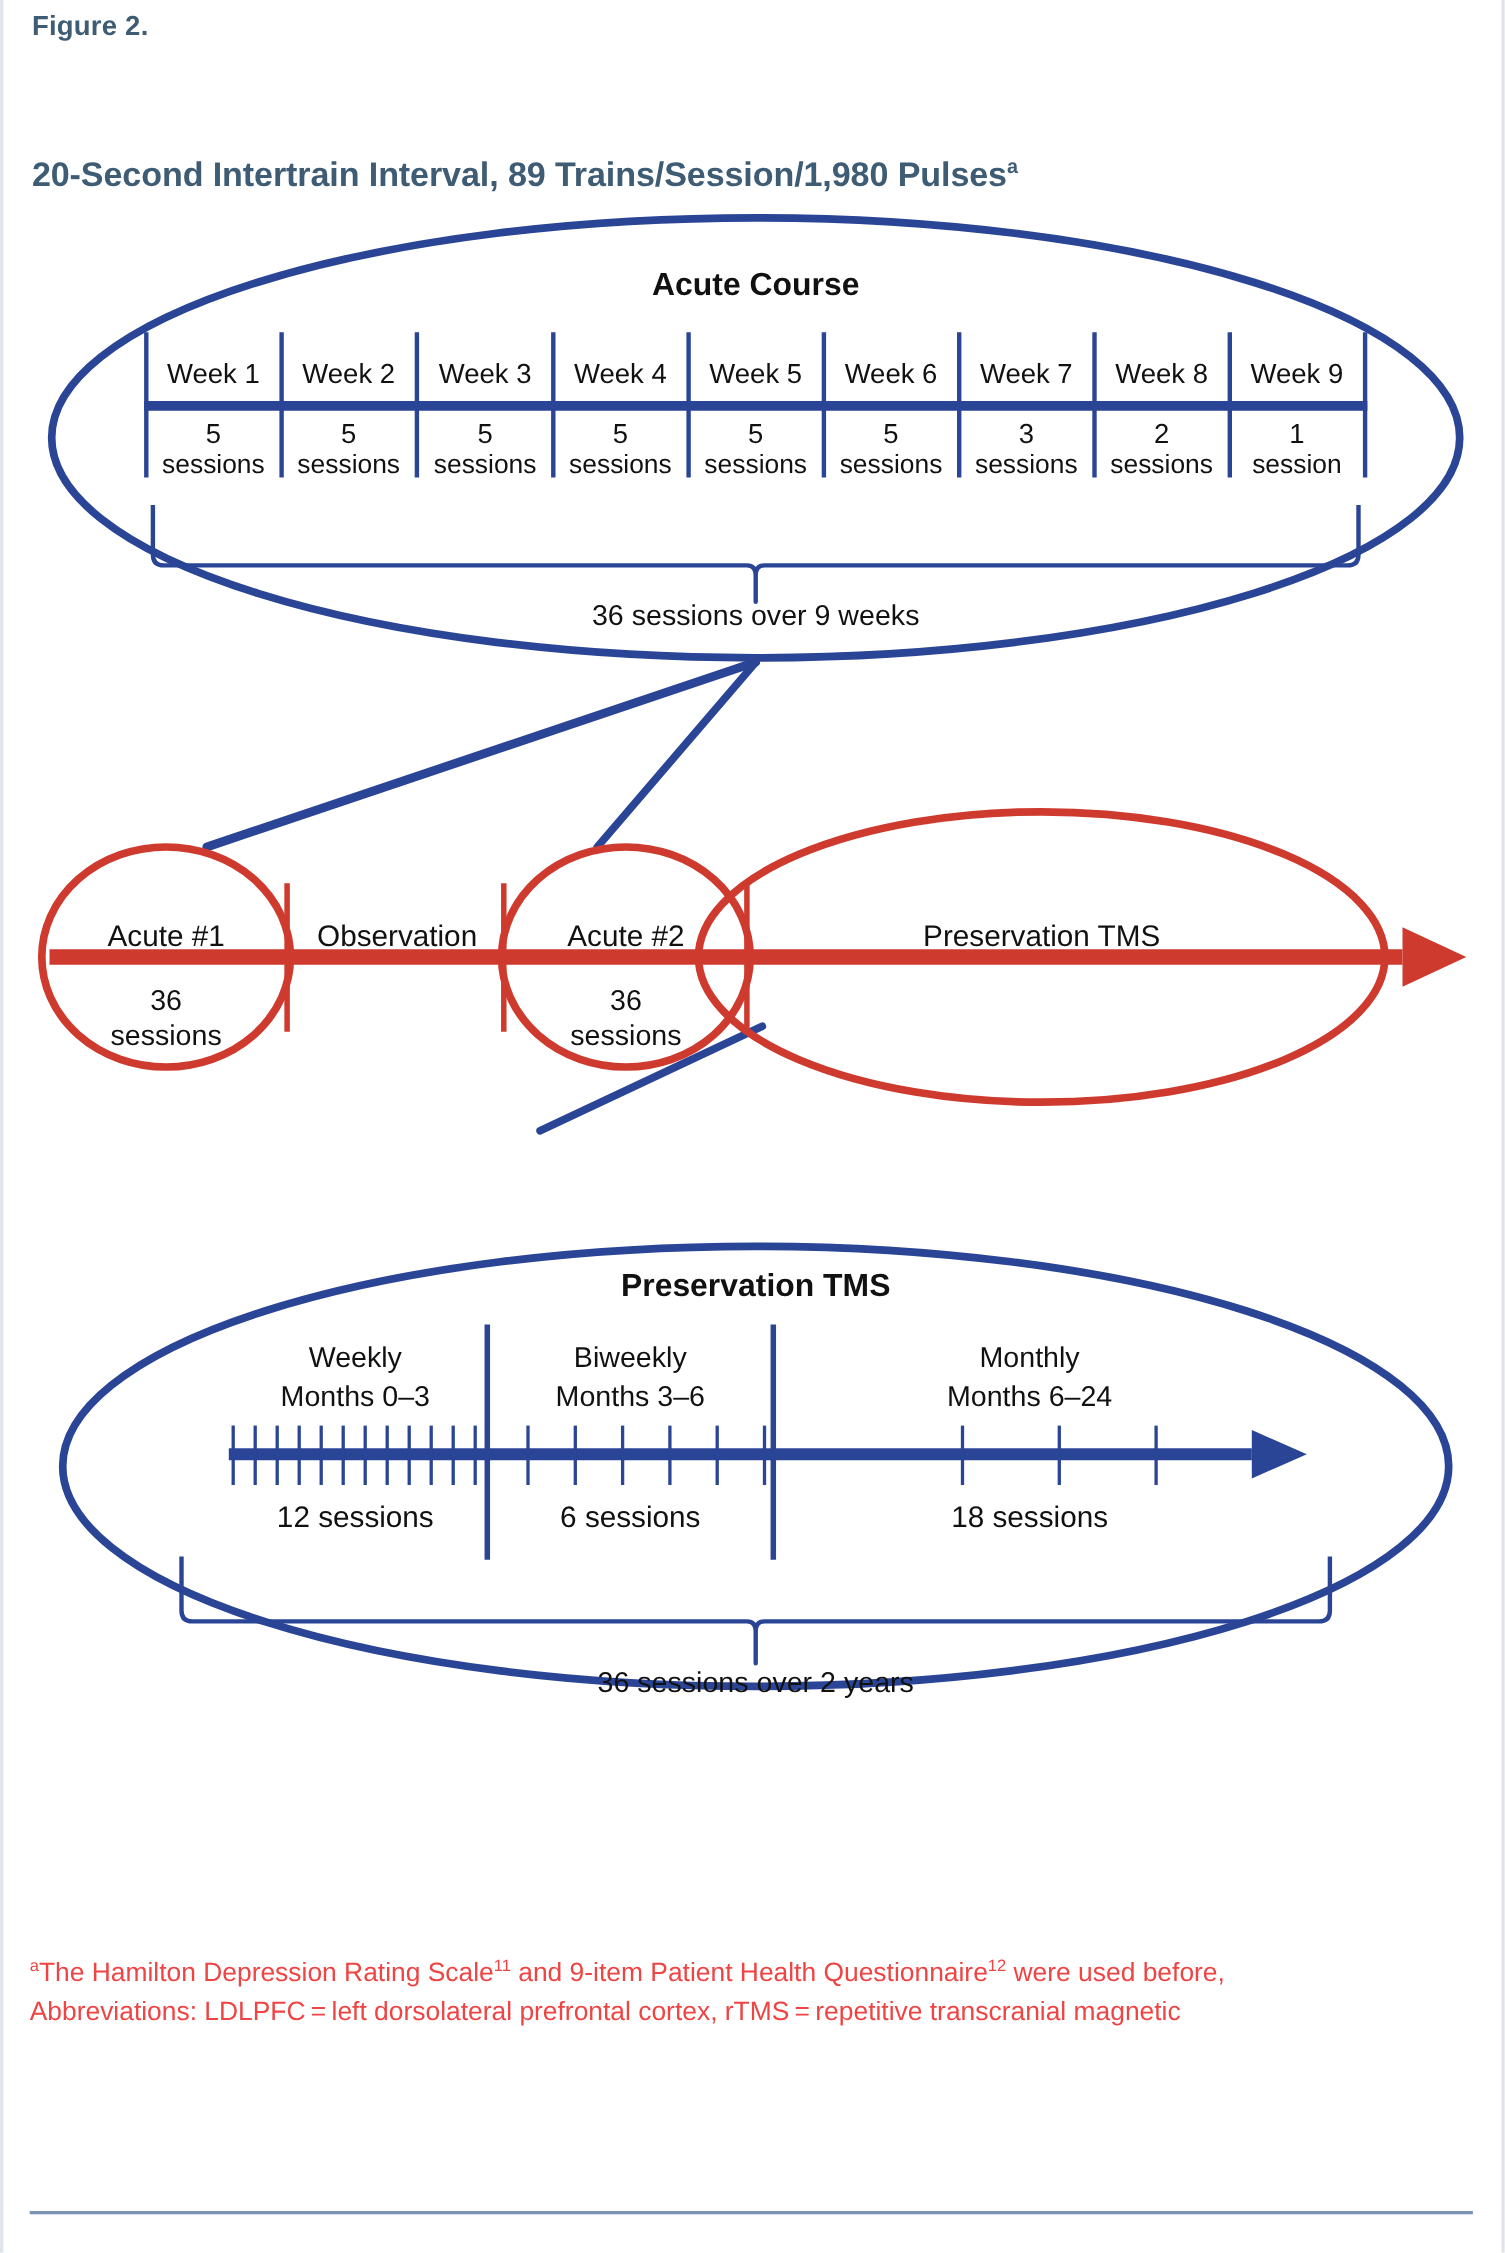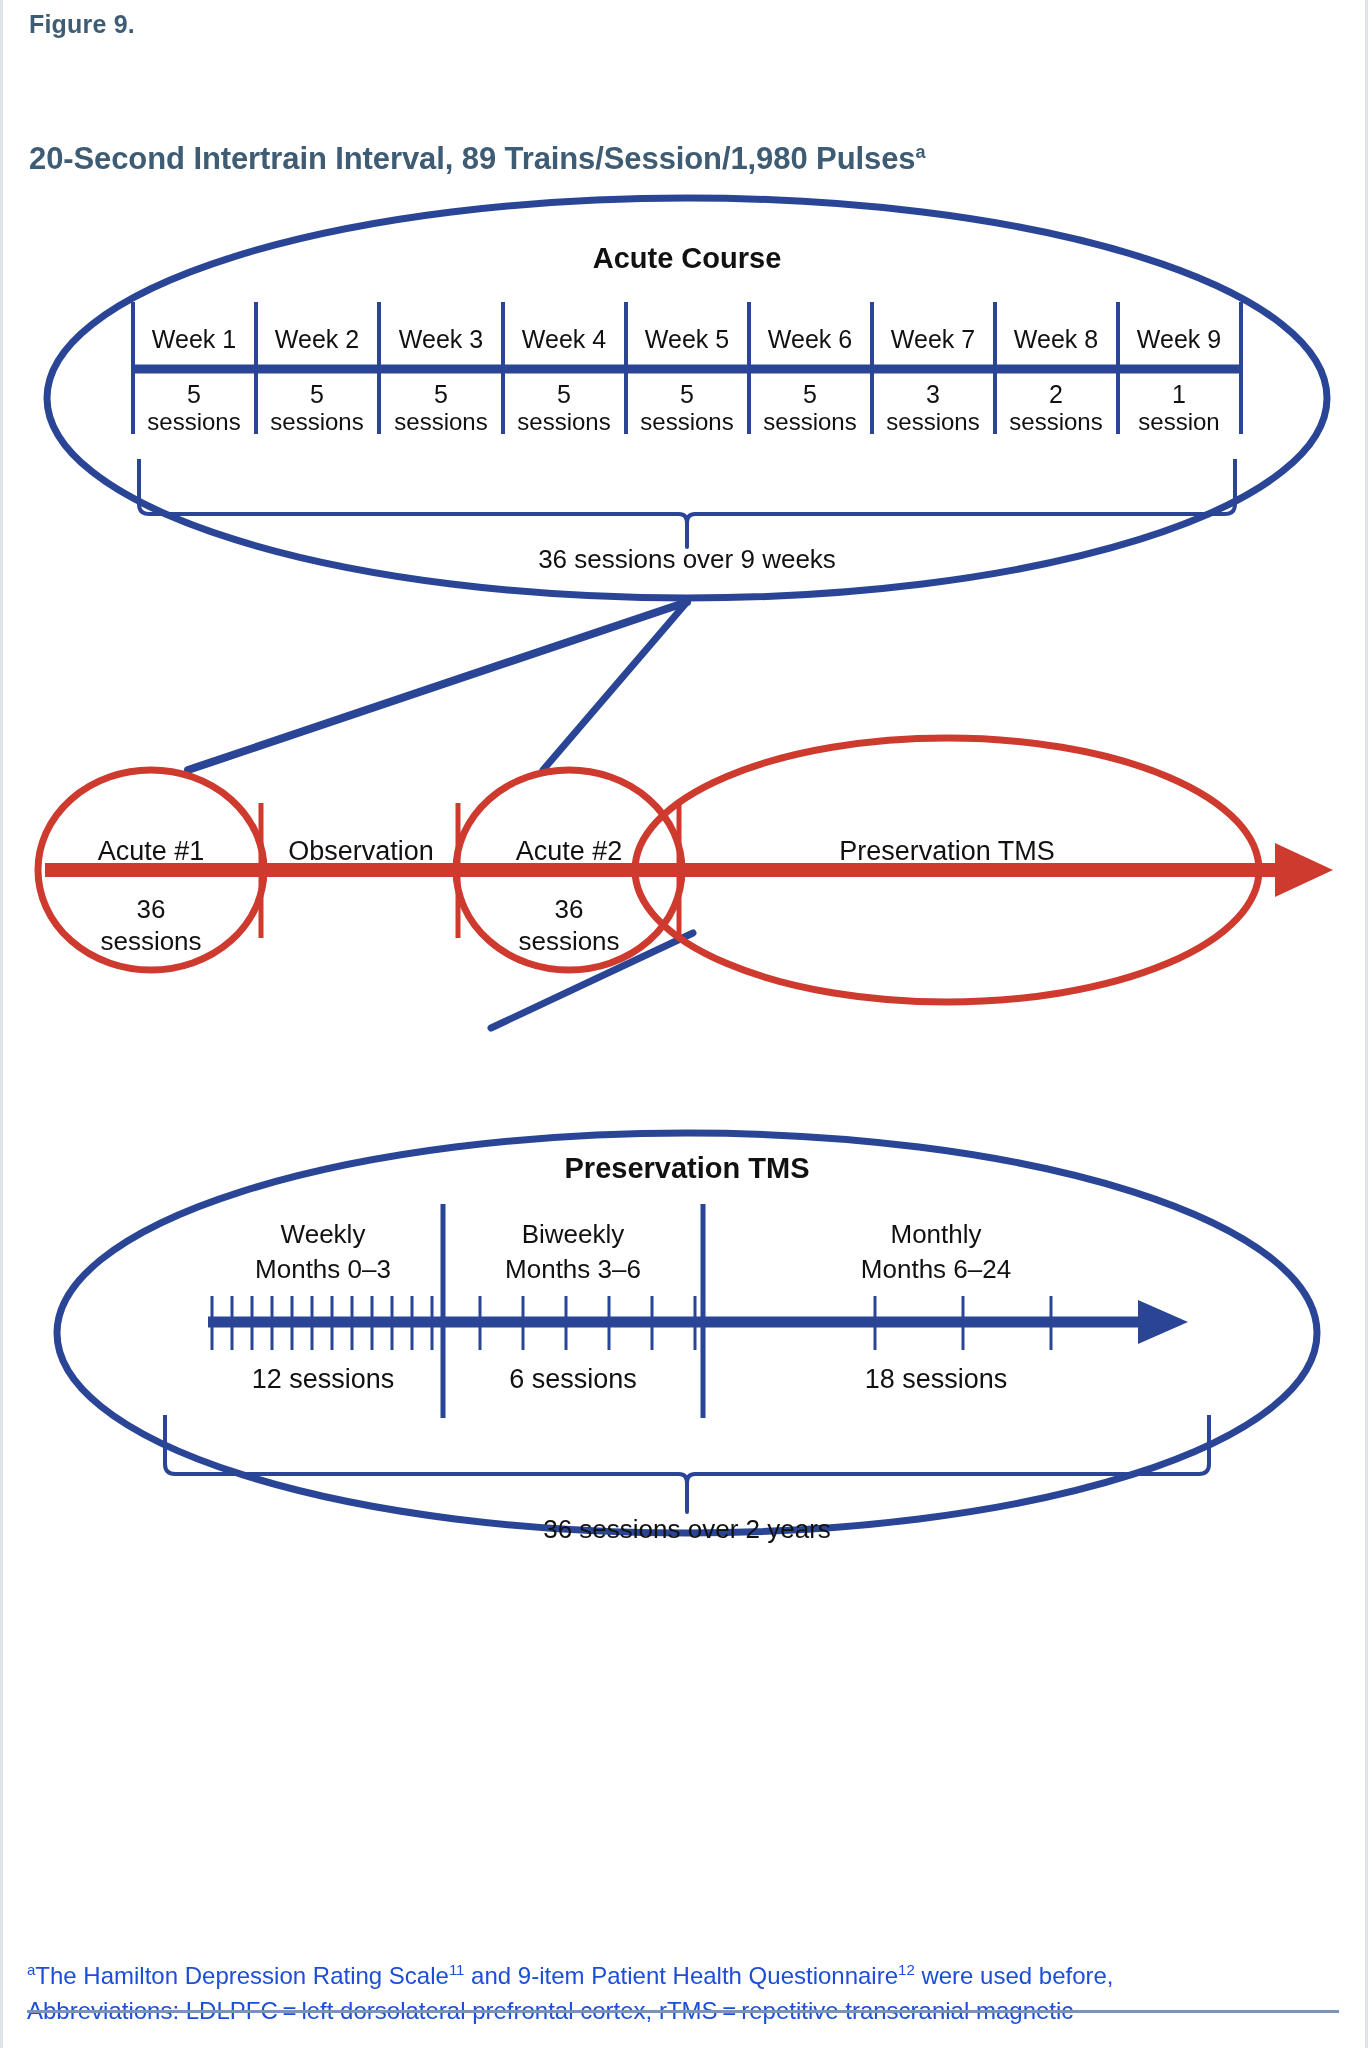--- a/index.html
+++ b/index.html
@@ -25,37 +25,37 @@
     font-size:31px;font-weight:bold;line-height:41px;color:#3e5c74;
     letter-spacing:-.1px;
   }
   #fig-title sup{font-size:18px;vertical-align:super;line-height:0;}
 
   
   #canvas{position:absolute;left:0;top:178px;width:1368px;height:1640px;}
 
   
   #footnote{
-    position:absolute;left:24px;top:1958px;width:1310px;
-    font-size:24px;line-height:35px;color:#1d4ed8;
+    position:absolute;left:24px;top:1776px;width:1310px;
+    font-size:24px;line-height:35px;color:#ef4444;
   }
   #footnote .ln{display:block;}
   #footnote .ind{padding-left:28px;}
   #footnote sup{font-size:15px;vertical-align:super;line-height:0;}
   #bottom-rule{
     position:absolute;left:24px;top:2010px;width:1312px;height:0;
     border-top:3px solid #7b94b5;
   }
 </style>
 </head>
 <body>
 
 <div id="frame">
 
-  <div id="fig-label">Figure 9.</div>
+  <div id="fig-label">Figure 2.</div>
 
   <div id="fig-title">
     <br>
     <br>
     <span>20-Second Intertrain Interval, 89 Trains/Session/1,980 Pulses</span><sup>a</sup>
   </div>
 
   <svg id="canvas" viewBox="0 0 1368 1640">
 
     <g stroke="#2a4596" fill="none" stroke-linecap="round">

